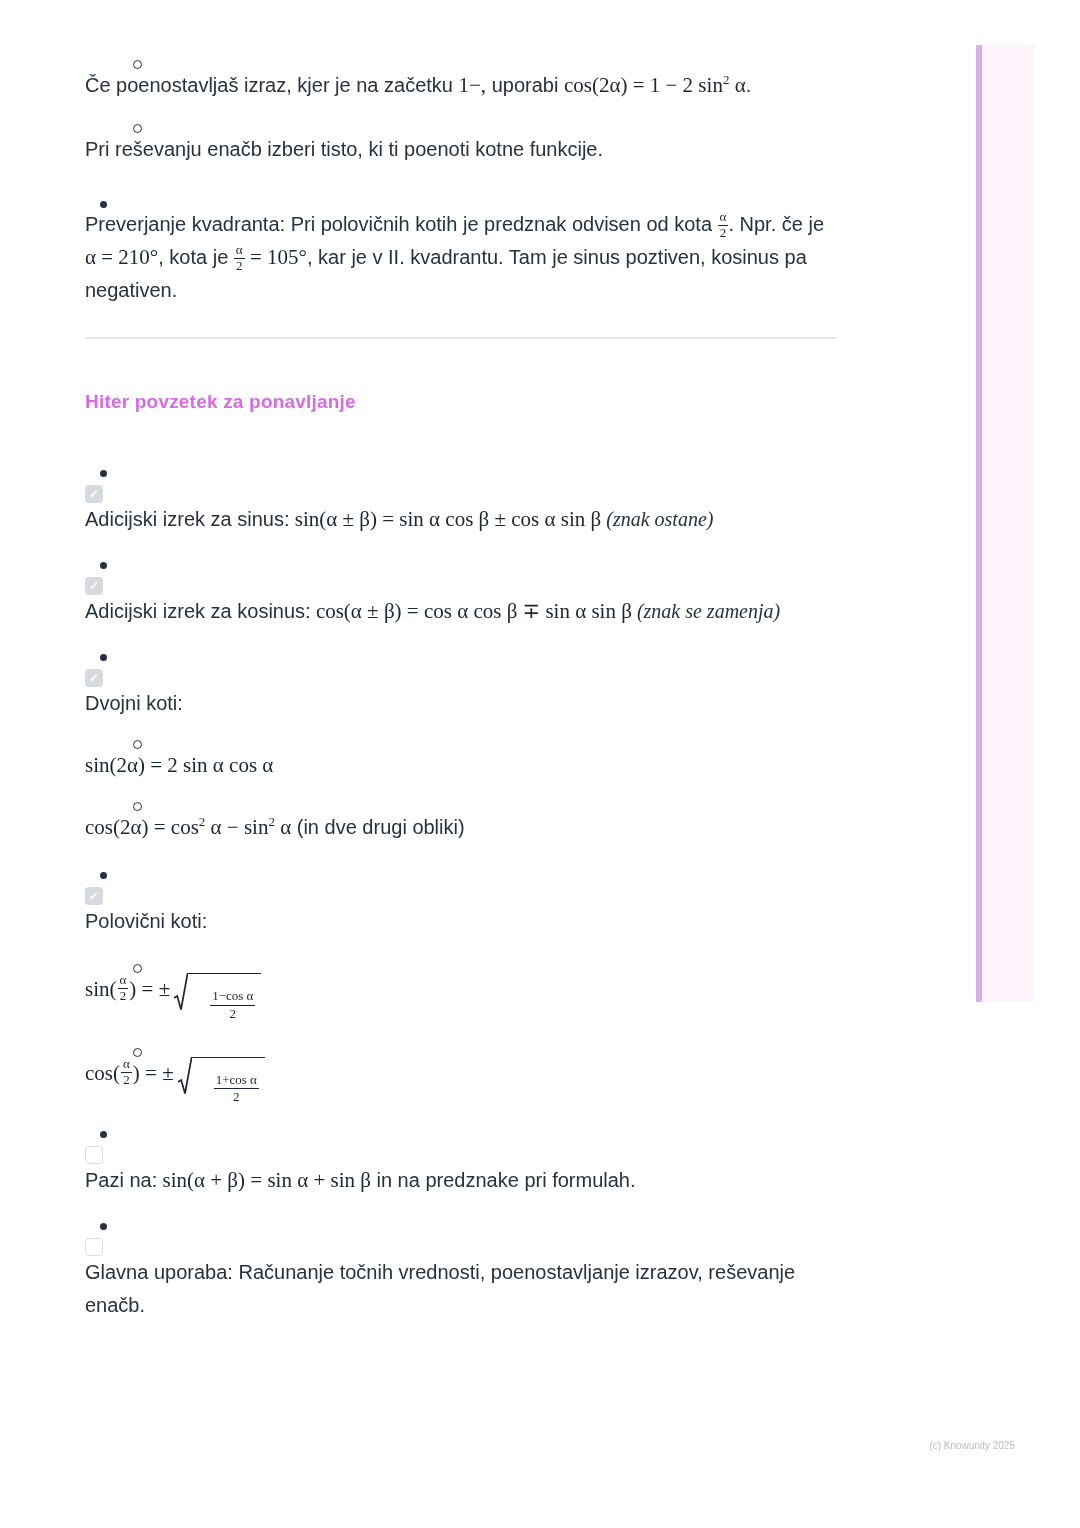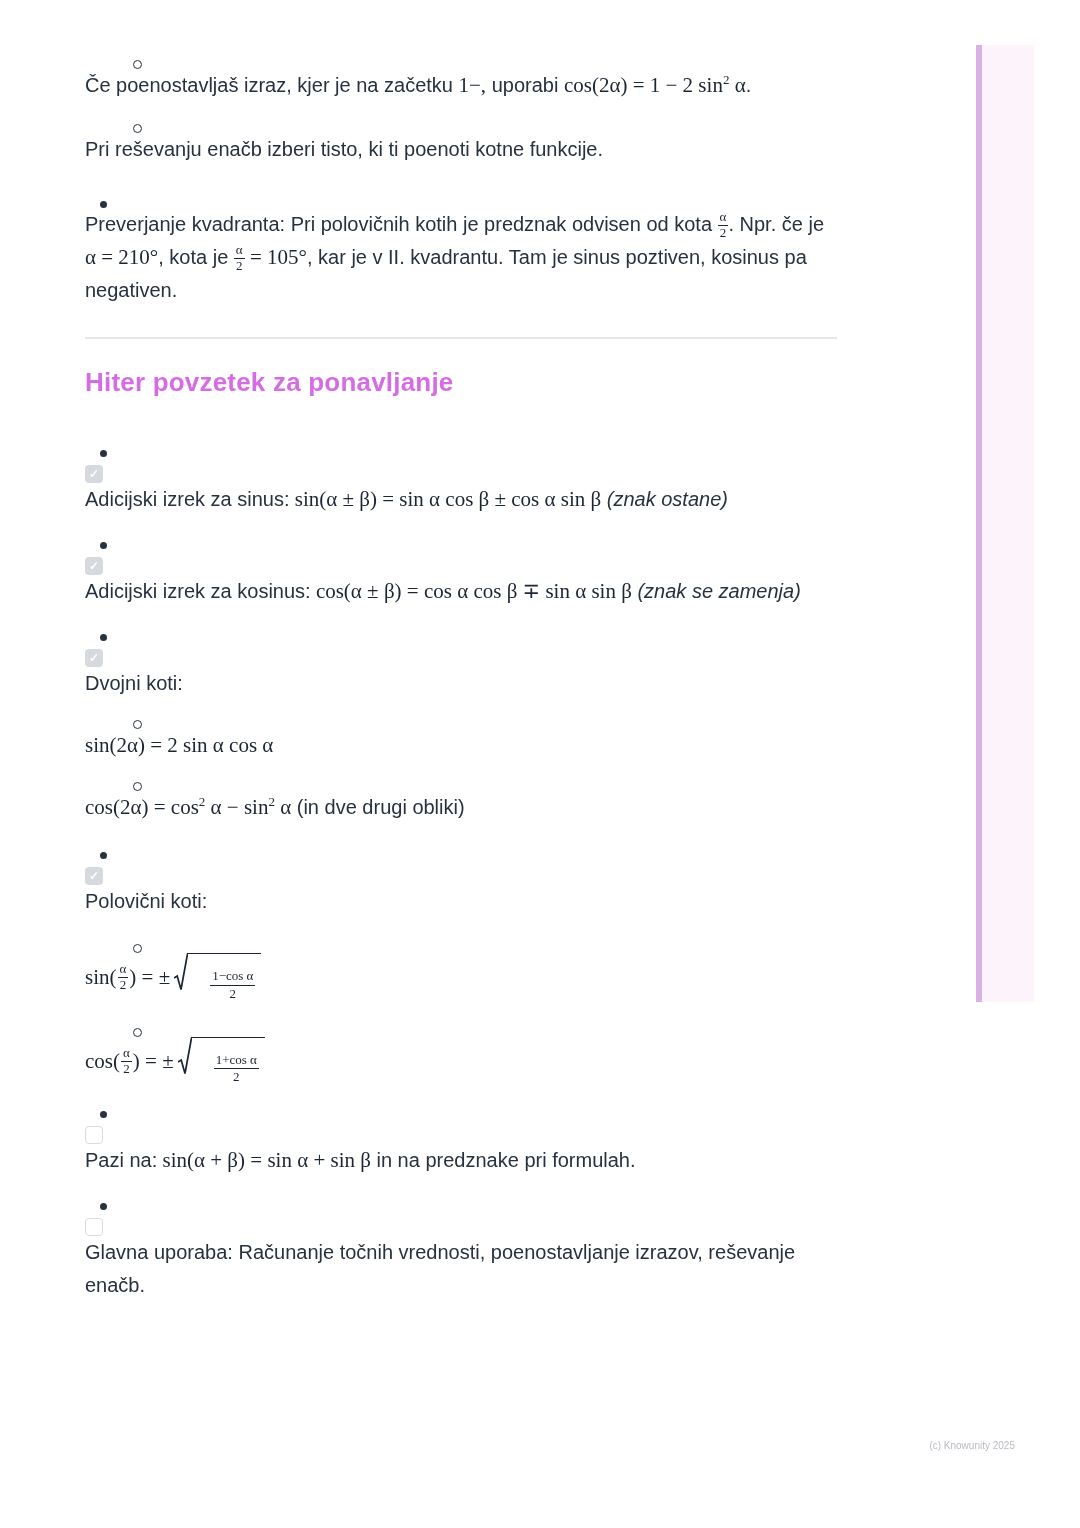--- a/index.html
+++ b/index.html
@@ -18,33 +18,33 @@
   .marker-circle{flex:0 0 auto;width:7px;height:7px;box-sizing:content-box;border-radius:50%;border:1.6px solid var(--text);margin:12px 12px 0 48px;background:#fff;}
   .row.tall .marker-circle{margin-top:20px;}
   .checkbox{flex:0 0 auto;width:18px;height:18px;box-sizing:border-box;border-radius:4px;margin:8px 17px 0 0;display:flex;align-items:center;justify-content:center;}
   .checkbox.checked{background:var(--checkbox_fill);}
   .checkbox.unchecked{border:1.6px solid var(--checkbox_border);background:#fff;}
   .check-glyph{color:#ffffff;font-size:12px;font-weight:bold;line-height:1;}
   .txt{flex:1 1 auto;min-width:0;}
   .lbl{font-weight:400;}
   .m{font-family:"Liberation Serif", serif;font-size:21px;color:var(--math);}
   .msup{font-family:"Liberation Serif", serif;font-size:13px;position:relative;top:-8px;color:var(--math);}
-  .note{font-style:italic;}
+  .note{font-style:italic;font-family:Liberation Serif, serif;}
   .ifrac{display:inline-flex;flex-direction:column;align-items:center;font-family:"Liberation Serif", serif;font-size:13px;line-height:1.15;color:var(--math);vertical-align:middle;}
   .ifrac .fn{border-bottom:1px solid var(--math);padding:0 2px;}
   .ifrac .fd{padding:0 1px;}
-  .formula-row{display:flex;align-items:center;flex-wrap:nowrap;}
+  .formula-row{display:flex;flex-wrap:nowrap;}
   .formula-row .ifrac{margin:0 1px;}
   .sqrt{display:inline-flex;align-items:flex-start;margin-left:4px;}
   .sqrt svg{display:block;}
   .sqrt-body{border-top:1.5px solid var(--math);margin-left:-1px;padding:3px 6px 0 4px;}
   .sfrac{display:inline-flex;flex-direction:column;align-items:center;font-family:"Liberation Serif", serif;font-size:13px;line-height:1.25;color:var(--math);margin-left:19px;}
   .sfrac .fn{border-bottom:1.2px solid var(--math);padding:0 2px;}
   .divider{border:none;border-top:2px solid var(--divider);margin:30px 0 0 0;}
-  .heading{font-size:26px;line-height:34px;font-weight:700;color:var(--heading_pink);margin:26px 0 38px 0;letter-spacing:0.2px;}
+  .heading{font-size:19px;line-height:34px;font-weight:700;color:var(--heading_pink);margin:46px 0 38px 0;letter-spacing:0.2px;}
   .intro-b2{margin-top:8px;}
   .quadrant{margin-top:22px;}
   .item{margin-top:13px;}
   .item.first{margin-top:0;}
   .sub{margin-top:8px;}
   .sub.tall{margin-top:6px;}
   .pink-bar{position:absolute;left:976px;top:45px;width:52px;height:957px;background:var(--bar_fill);border-left:6px solid var(--bar_border);}
   .footer{position:absolute;top:1440px;right:65px;font-size:10px;color:var(--muted_gray);}
 </style>
 </head>

